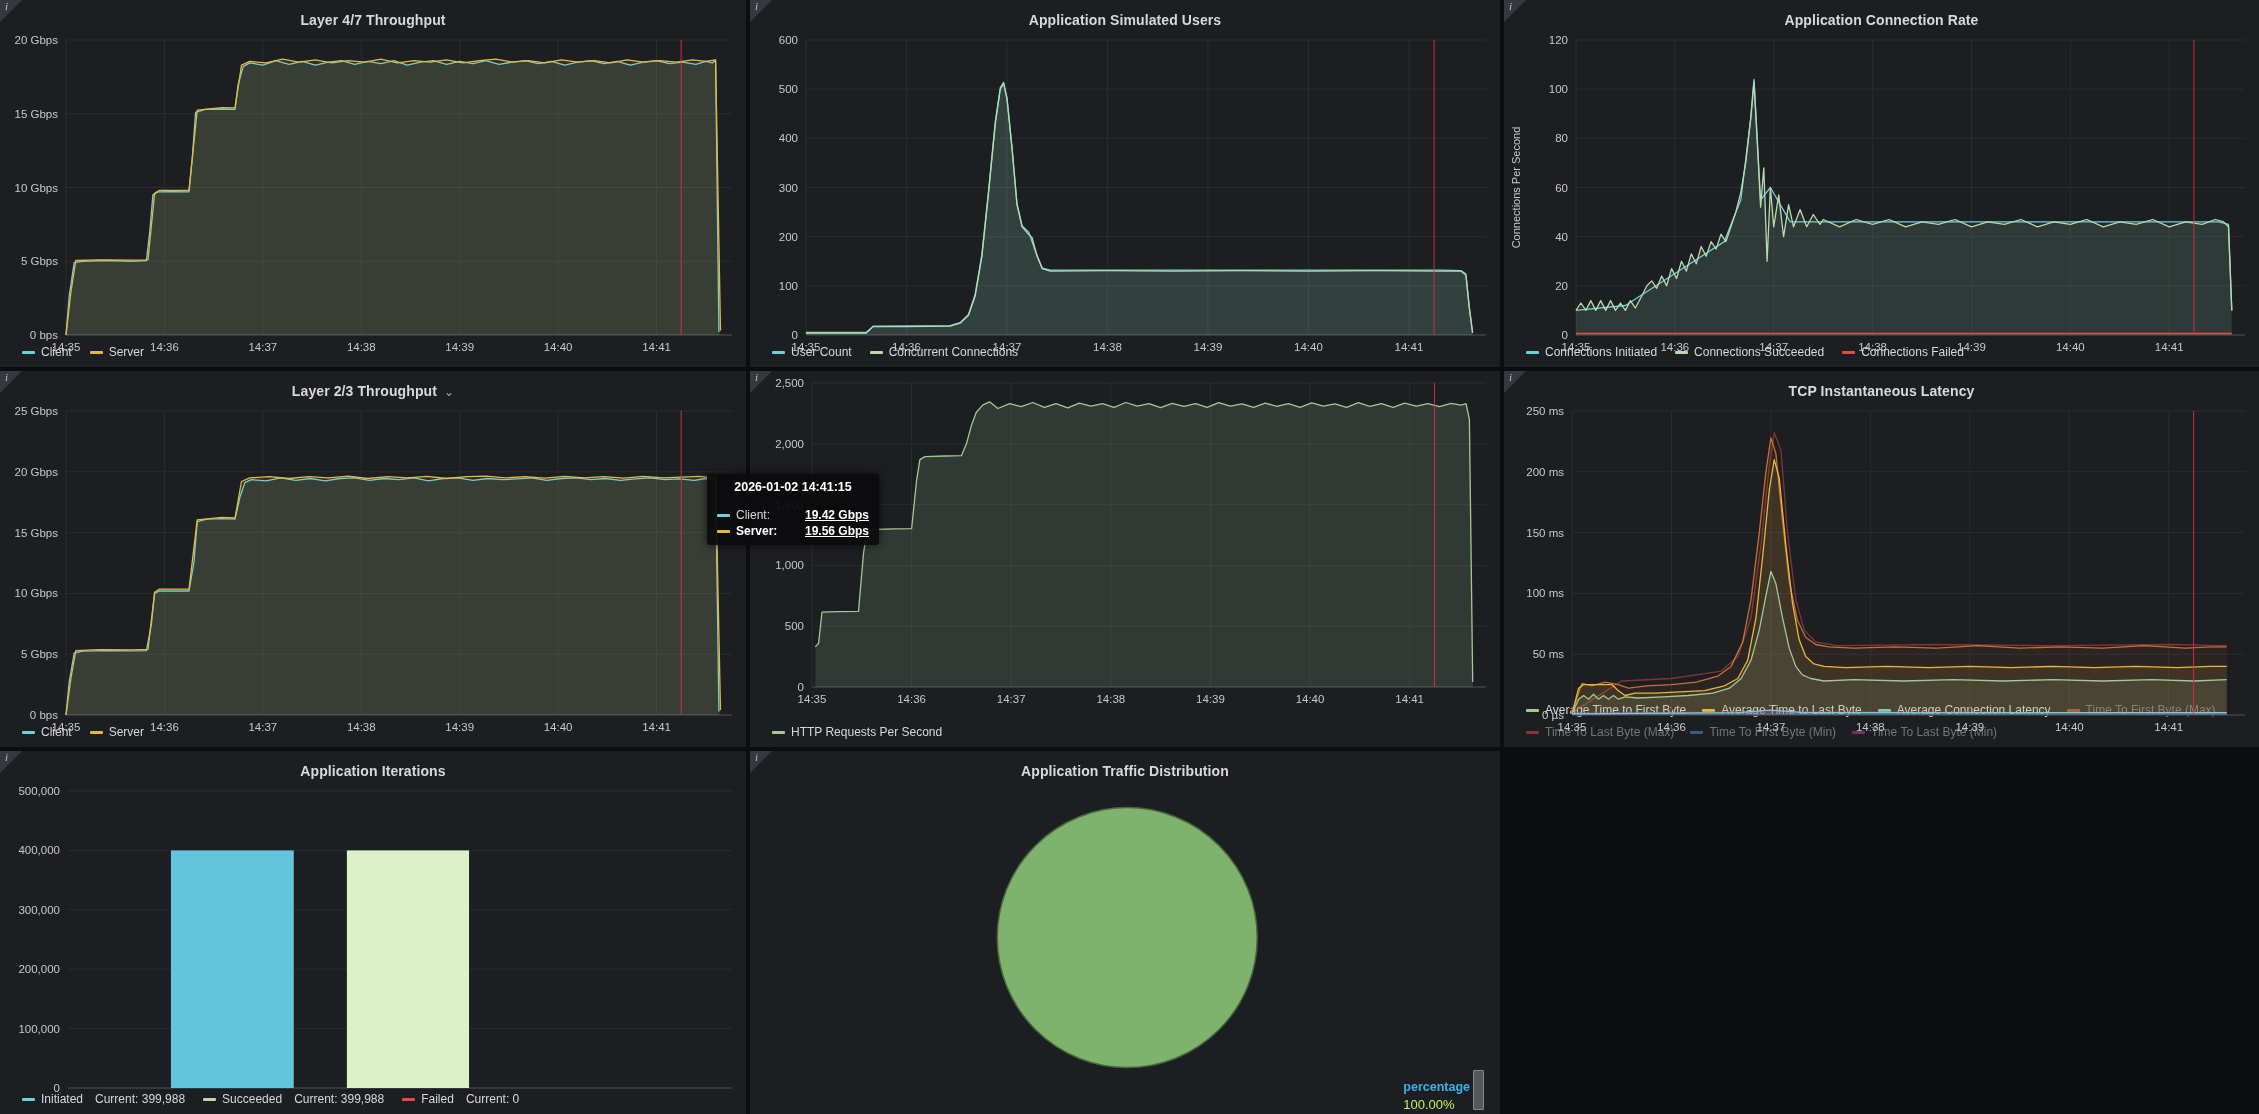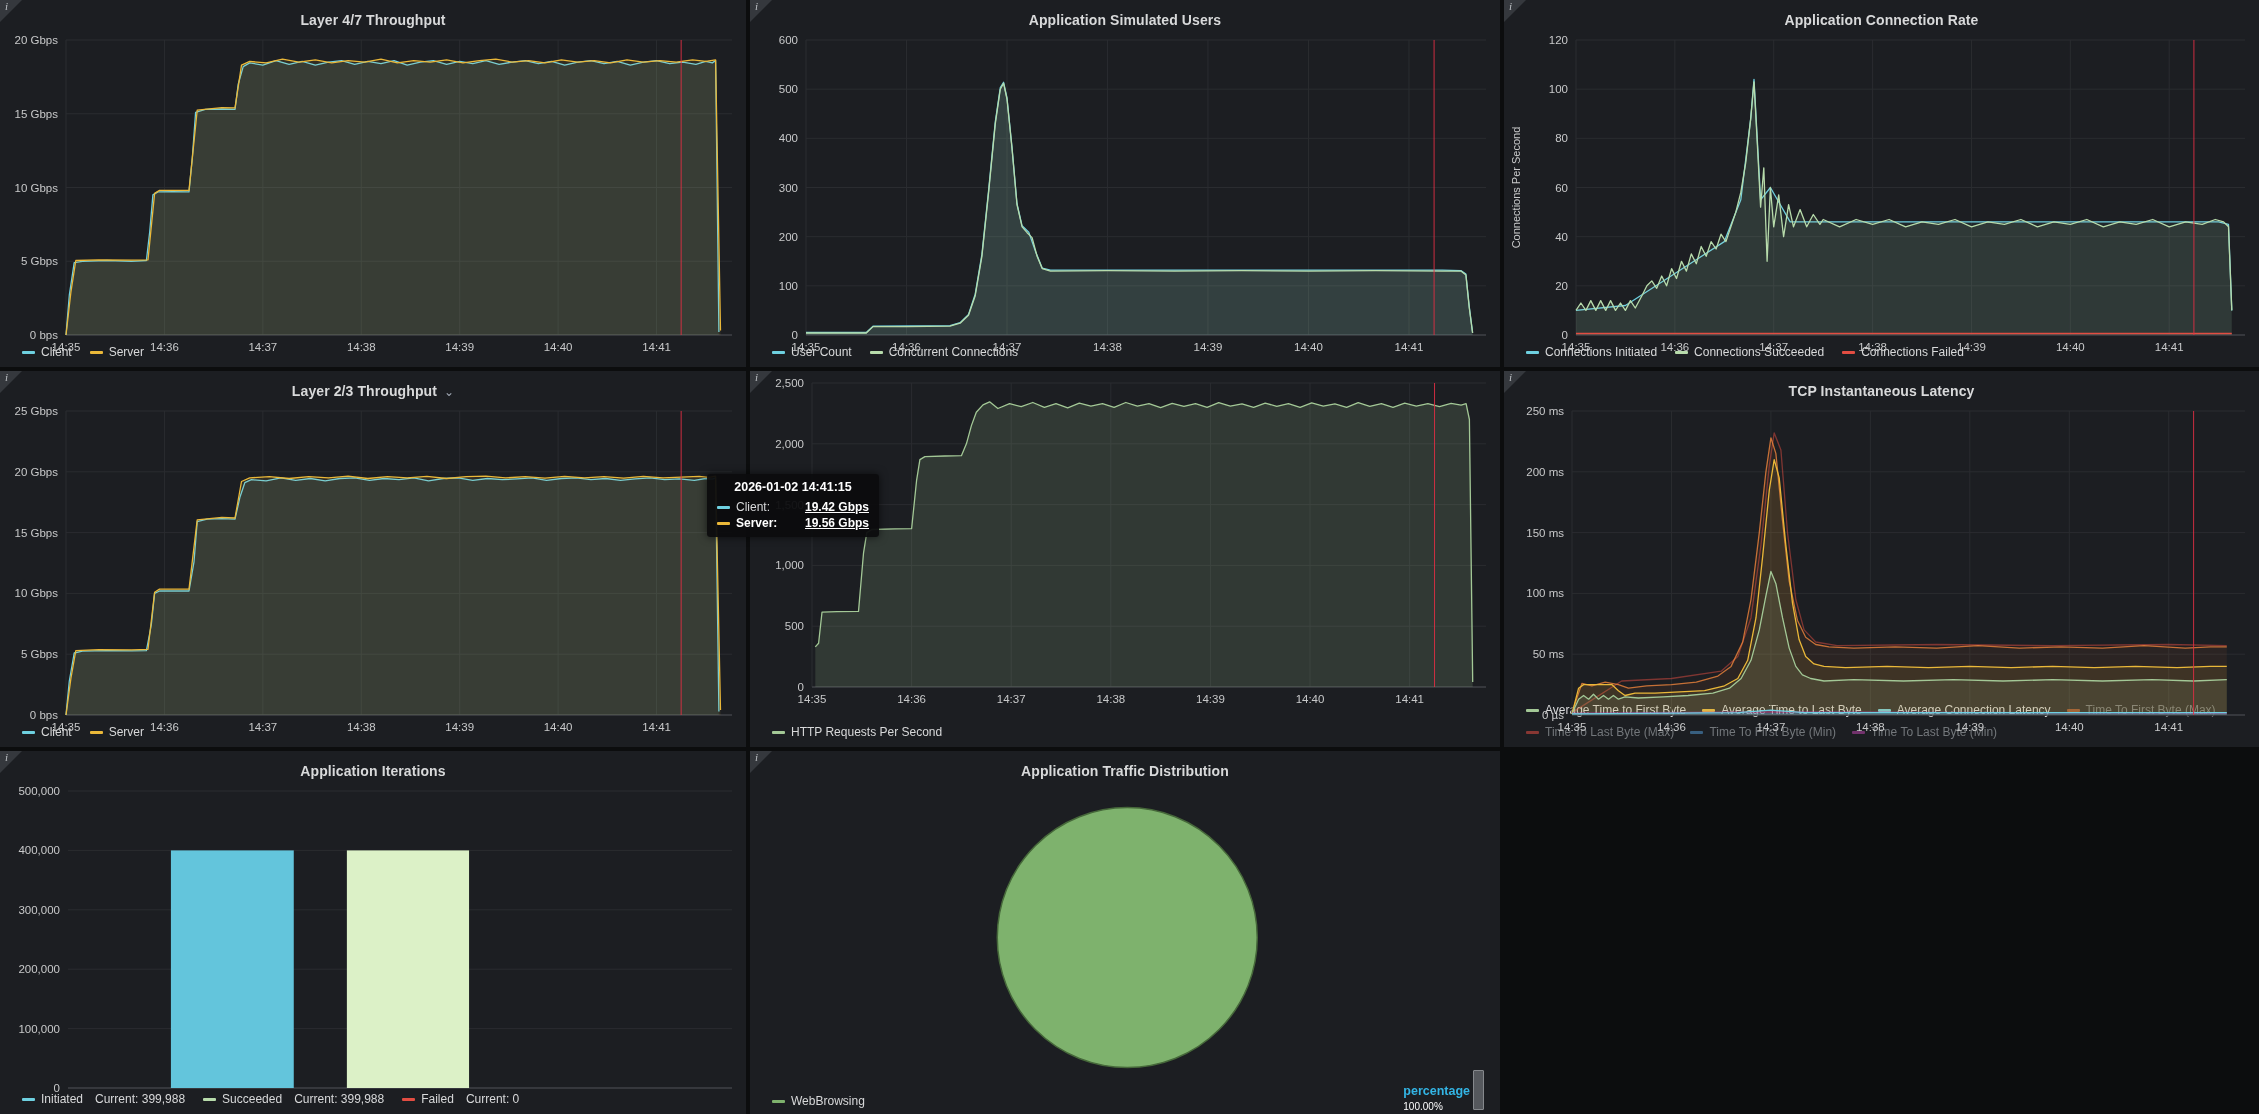--- a/index.html
+++ b/index.html
@@ -20,28 +20,28 @@
         font-size:12px;color:#d8d9da;}
   .legend-item{display:flex;align-items:center;gap:6px;cursor:pointer;white-space:nowrap;}
   .legend-dash{width:13px;height:3px;border-radius:1px;flex:0 0 13px;}
   .legend-item.dim{color:#73777b;}
   .legend-item.dim .legend-dash{opacity:.55;}
   .legend-current{margin-left:6px;}
   .legend-break{flex-basis:100%;height:0;}
   .tooltip{position:absolute;left:707px;top:474px;width:152px;z-index:20;
         background:rgba(12,12,14,.95);border-radius:3px;padding:6px 10px 7px 10px;
         box-shadow:0 0 8px rgba(0,0,0,.6);font-size:12px;color:#d8d9da;}
-  .tooltip-time{font-weight:700;color:#fff;font-size:12.5px;text-align:center;margin-bottom:6px;}
+  .tooltip-time{font-weight:700;color:#fff;font-size:12.5px;text-align:center;margin-bottom:14px;}
   .tooltip-row{display:flex;align-items:center;gap:6px;margin-top:2px;}
   .tooltip-row .legend-dash{width:10px;}
   .tooltip-value{margin-left:auto;font-weight:700;color:#fff;text-decoration:underline;}
   .tooltip-row.hl .tooltip-label{font-weight:700;color:#fff;}
   .pie-table{position:absolute;right:30px;bottom:2px;z-index:5;}
   .pie-table-header{color:#33b5e5;font-weight:700;font-size:12.5px;cursor:pointer;}
-  .pie-table-cell{color:#ffffff;font-size:10px;margin-top:3px;}
+  .pie-table-cell{color:#bef264;font-size:13px;margin-top:3px;}
   .pie-scrollbar{position:absolute;right:16px;bottom:4px;width:9px;height:38px;z-index:5;
         background:#55585d;border:1px solid #85888c;border-radius:1px;cursor:pointer;}
 </style>
 </head>
 <body>
 
 <div class="page">
 
   <div class="panel" style="left:0;top:0;width:746px;height:367px;">
     <span class="corner"></span>
@@ -447,26 +447,20 @@
     <div class="plot">
         <svg viewBox="0 0 750 327" width="750" height="327">
           <circle cx="377.25" cy="158.595" r="130" fill="#7eb26d" stroke="#46683a" stroke-width="1.5"></circle>
         </svg>
       </div>
     <div class="pie-table">
       <div class="pie-table-header">percentage</div>
       <div class="pie-table-cell">100.00%</div>
     </div>
     <div class="pie-scrollbar"></div>
-    <div class="legend" style="padding-bottom:6px;">
-        <span class="legend-item">
-          <span class="legend-dash" style="background: rgb(126, 178, 109);"></span>
-          <span>WebBrowsing</span>
-        </span>
-      </div>
   </div>
 
   <div class="tooltip">
     <div class="tooltip-time">2026-01-02 14:41:15</div>
     <div id="tooltip-rows">
         <div class="tooltip-row">
           <span class="legend-dash" style="background: rgb(110, 208, 224);"></span>
           <span class="tooltip-label">Client:</span>
           <span class="tooltip-value">19.42 Gbps</span>
         </div>

